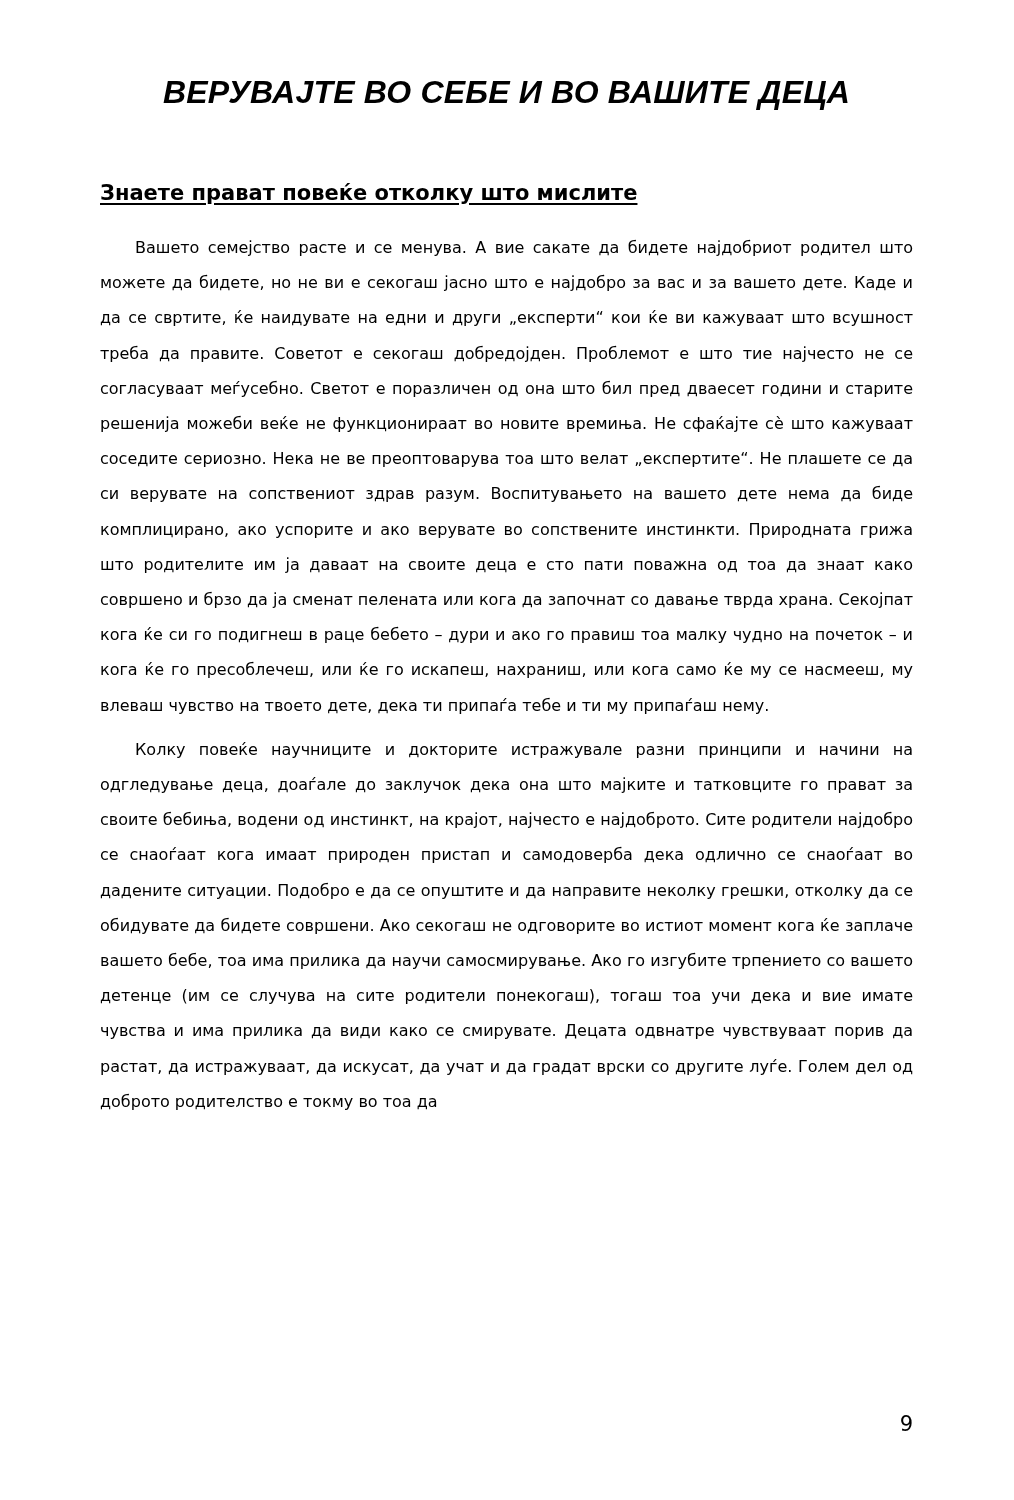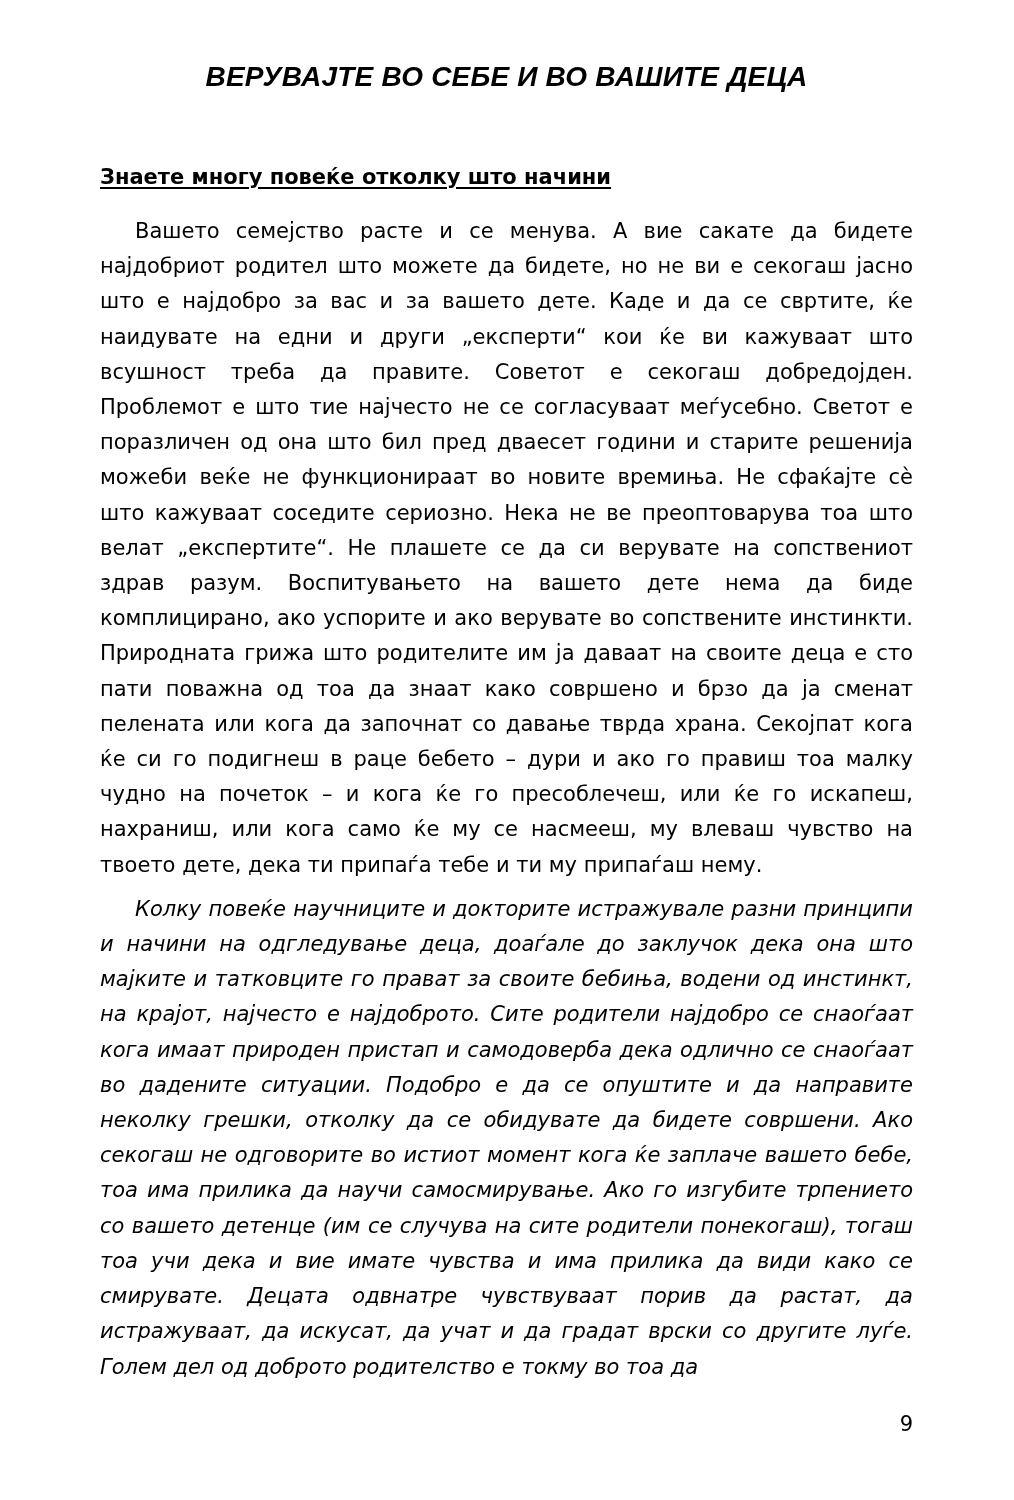--- a/index.html
+++ b/index.html
@@ -20,23 +20,23 @@
     box-sizing: border-box;
   }
   .content {
     position: absolute;
     left: 100px;
     top: 0;
     width: 813px;
   }
   .doc-title {
     margin: 0;
-    padding-top: 56px;
+    padding-top: 72px;
     text-align: center;
-    font-size: 28px;
+    font-size: 32px;
     line-height: 41px;
     font-weight: bold;
     font-style: italic;
     letter-spacing: 0.2px;
     font-family: "Liberation Sans", "DejaVu Sans", sans-serif;
   }
   .doc-title .title-line {
     display: block;
   }
   .section-heading {
@@ -45,31 +45,30 @@
     font-size: 21px;
     line-height: 26px;
     font-weight: bold;
     text-decoration: underline;
     text-underline-offset: 3px;
     text-align: left;
   }
   .body-para {
     margin: 0;
     padding-top: 24px;
-    font-size: 21px;
+    font-size: 16px;
     line-height: 35.2px;
     text-align: justify;
     text-justify: inter-word;
     text-indent: 35px;
     hyphens: none;
     word-spacing: 0px;
   }
   .body-para + .body-para {
     padding-top: 9px;
-    font-style: italic;
   }
   .page-number {
     position: absolute;
     left: 100px;
     width: 813px;
     top: 1410px;
     text-align: right;
     font-size: 21px;
     line-height: 28px;
     font-weight: normal;
@@ -79,21 +78,21 @@
 <body>
 
 <div class="page">
 
   <div class="content">
 
     <h1 class="doc-title">
       <span class="title-line">ВЕРУВАЈТЕ ВО СЕБЕ И ВО ВАШИТЕ ДЕЦА</span>
     </h1>
 
-    <h2 class="section-heading">Знаете многу повеќе отколку што начини</h2>
+    <h2 class="section-heading">Знаете прават повеќе отколку што мислите</h2>
 
     <p class="body-para">Вашето семејство расте и се менува. А вие сакате да бидете најдобриот родител што можете да бидете, но не ви е секогаш јасно што е најдобро за вас и за вашето дете. Каде и да се свртите, ќе наидувате на едни и други „експерти“ кои ќе ви кажуваат што всушност треба да правите. Советот е секогаш добредојден. Проблемот е што тие најчесто не се согласуваат меѓусебно. Светот е поразличен од она што бил пред дваесет години и старите решенија можеби веќе не функционираат во новите времиња. Не сфаќајте сè што кажуваат соседите сериозно. Нека не ве преоптоварува тоа што велат „експертите“. Не плашете се да си верувате на сопствениот здрав разум. Воспитувањето на вашето дете нема да биде комплицирано, ако успорите и ако верувате во сопствените инстинкти. Природната грижа што родителите им ја даваат на своите деца е сто пати поважна од тоа да знаат како совршено и брзо да ја сменат пелената или кога да започнат со давање тврда храна. Секојпат кога ќе си го подигнеш в раце бебето – дури и ако го правиш тоа малку чудно на почеток – и кога ќе го пресоблечеш, или ќе го искапеш, нахраниш, или кога само ќе му се насмееш, му влеваш чувство на твоето дете, дека ти припаѓа тебе и ти му припаѓаш нему.</p>
 
     <p class="body-para">Колку повеќе научниците и докторите истражувале разни принципи и начини на одгледување деца, доаѓале до заклучок дека она што мајките и татковците го прават за своите бебиња, водени од инстинкт, на крајот, најчесто е најдоброто. Сите родители најдобро се снаоѓаат кога имаат природен пристап и самодоверба дека одлично се снаоѓаат во дадените ситуации. Подобро е да се опуштите и да направите неколку грешки, отколку да се обидувате да бидете совршени. Ако секогаш не одговорите во истиот момент кога ќе заплаче вашето бебе, тоа има прилика да научи самосмирување. Ако го изгубите трпението со вашето детенце (им се случува на сите родители понекогаш), тогаш тоа учи дека и вие имате чувства и има прилика да види како се смирувате. Децата одвнатре чувствуваат порив да растат, да истражуваат, да искусат, да учат и да градат врски со другите луѓе. Голем дел од доброто родителство е токму во тоа да</p>
 
   </div>
 
   <div class="page-number">9</div>
 
 </div>

